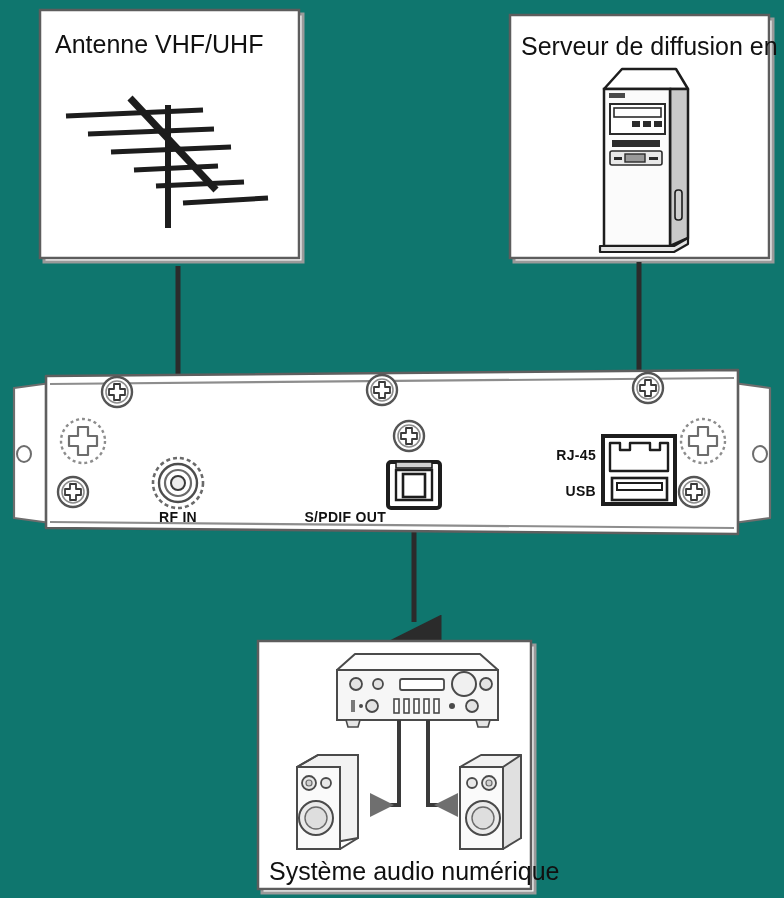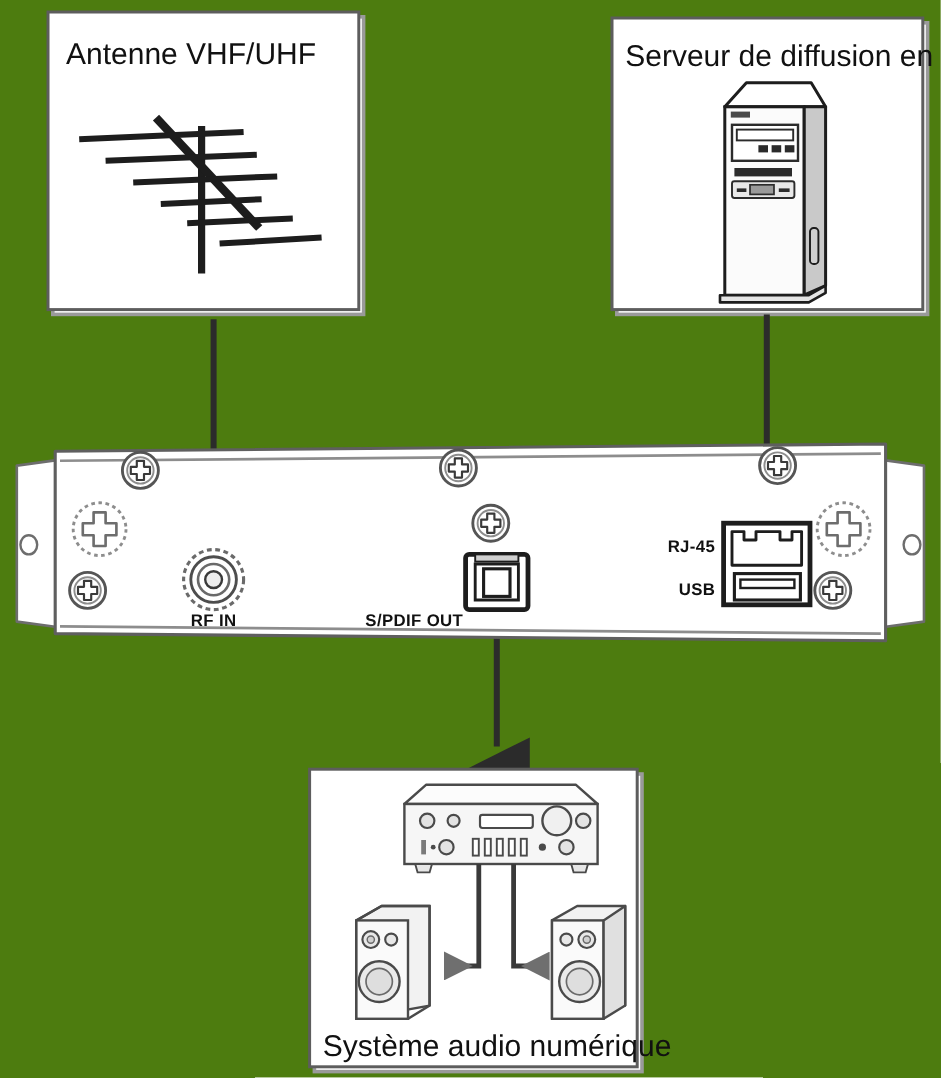--- a/index.html
+++ b/index.html
@@ -8,21 +8,21 @@
     padding: 0;
     background: #ffffff;
   }
   body {
     font-family: "Liberation Sans", sans-serif;
   }
   #stage {
     position: relative;
     width: 784px;
     height: 898px;
-    background: #4d7c0f;
+    background: #0f766e;
     overflow: hidden;
   }
   #stage svg {
     position: absolute;
     top: 0;
     left: 0;
     width: 784px;
     height: 898px;
   }
   .lbl-box {

